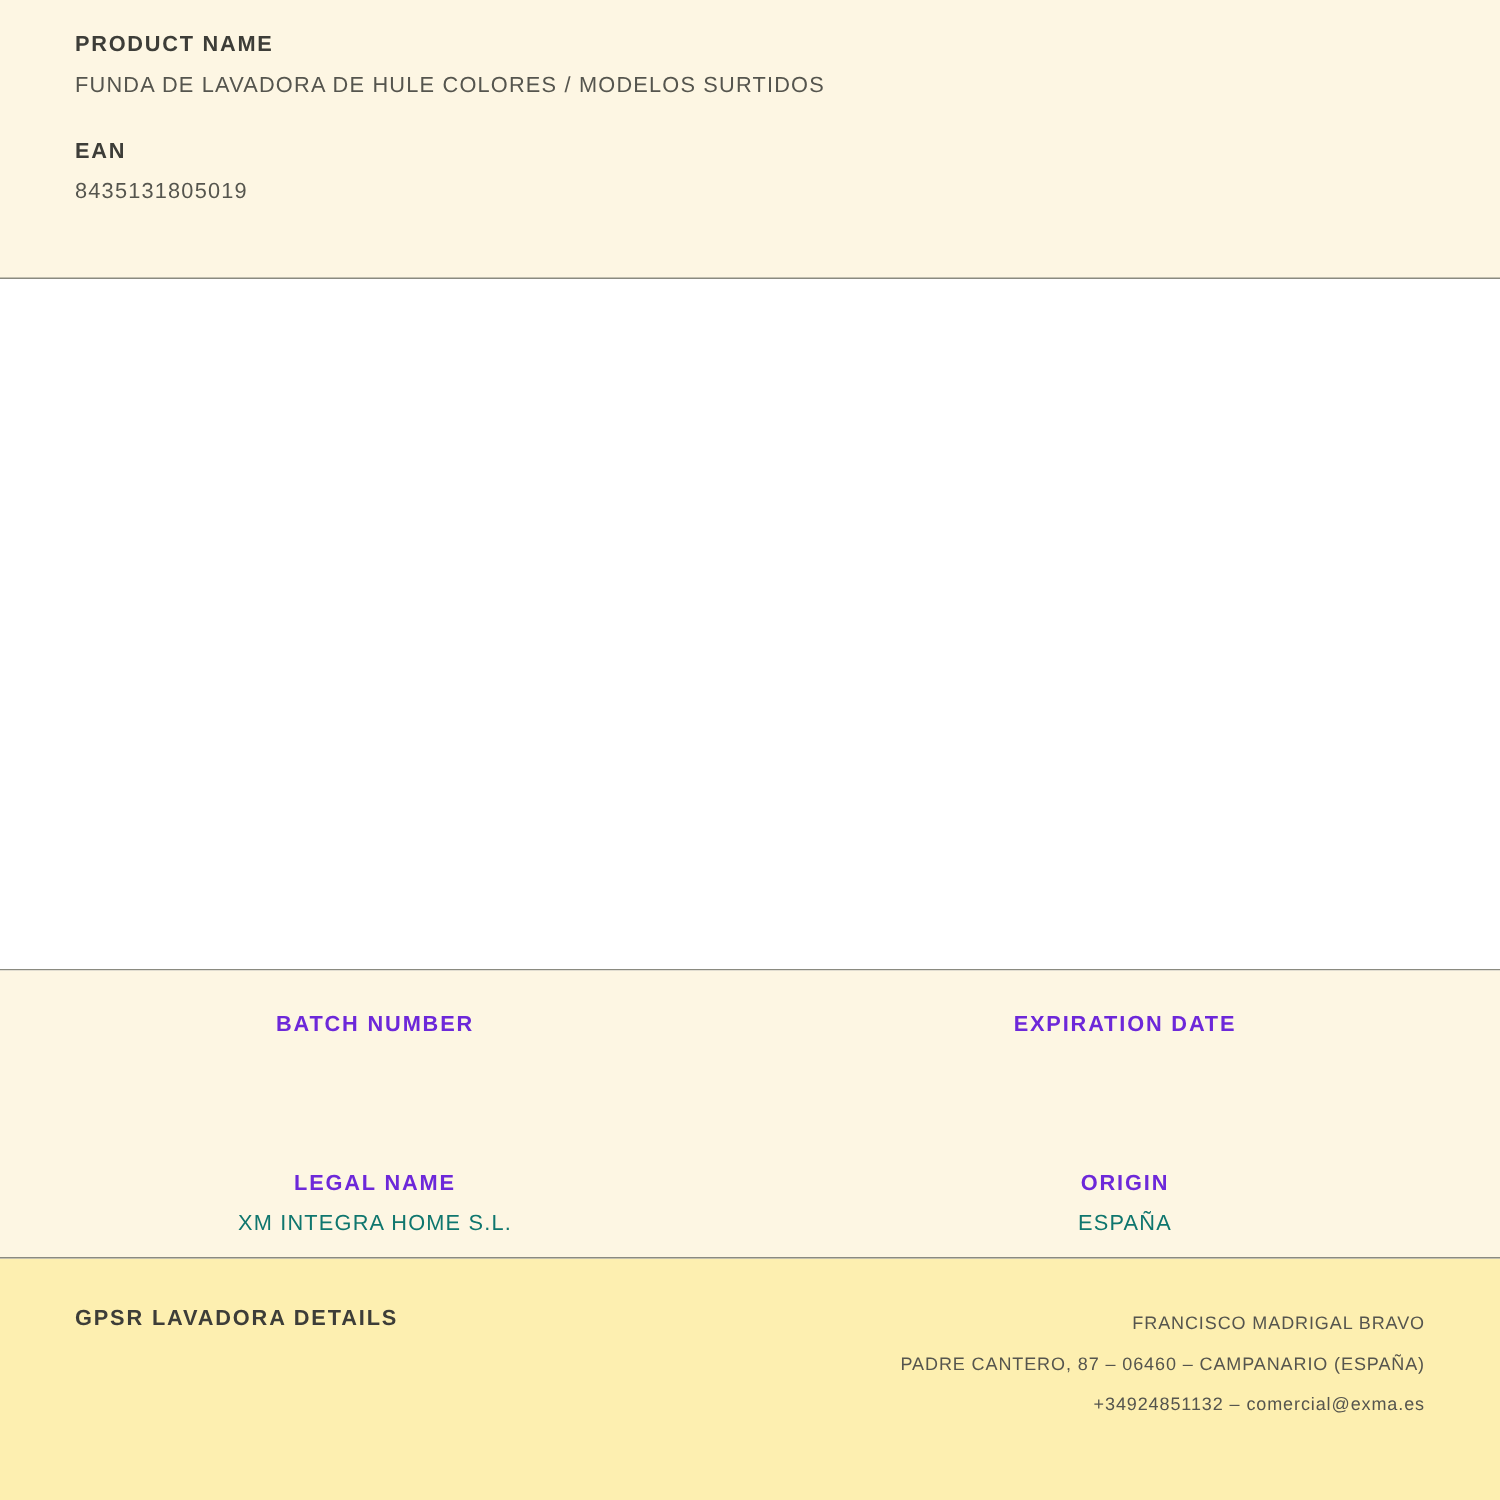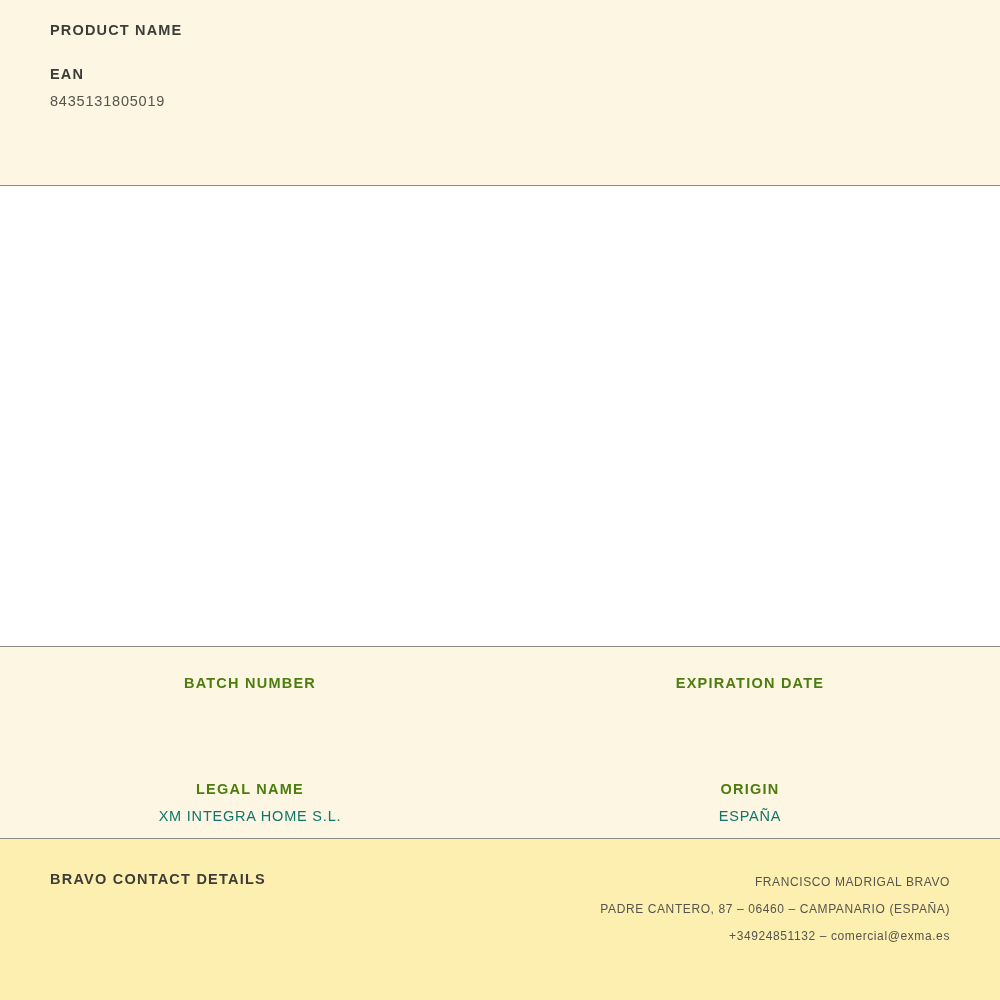--- a/index.html
+++ b/index.html
@@ -72,21 +72,21 @@
   }
   .info-cell {
     width: 50%;
     text-align: center;
     box-sizing: border-box;
   }
   .info-head {
     font-size: 14.5px;
     font-weight: bold;
     letter-spacing: 0.085em;
-    color: #4d7c0f;
+    color: #6d28d9;
   }
   .info-val {
     font-size: 14.5px;
     letter-spacing: 0.055em;
     color: #0f766e;
     margin-top: 11px;
     min-height: 17px;
   }
   .info-row.second {
     margin-top: 62px;
@@ -122,20 +122,21 @@
   }
 </style>
 </head>
 <body>
 
 <div class="page">
 
   <div class="header-block">
     <div class="field-group">
       <p class="field-label">PRODUCT NAME</p>
+      <p class="field-value">FUNDA DE LAVADORA DE HULE COLORES / MODELOS SURTIDOS</p>
     </div>
     <div class="field-group">
       <p class="field-label">EAN</p>
       <p class="field-value">8435131805019</p>
     </div>
   </div>
 
   <div class="image-area"></div>
 
   <div class="info-block">
@@ -155,21 +156,21 @@
         <div class="info-val">XM INTEGRA HOME S.L.</div>
       </div>
       <div class="info-cell">
         <div class="info-head">ORIGIN</div>
         <div class="info-val">ESPAÑA</div>
       </div>
     </div>
   </div>
 
   <div class="footer-block">
-    <div class="gpsr-label">BRAVO CONTACT DETAILS</div>
+    <div class="gpsr-label">GPSR LAVADORA DETAILS</div>
     <div class="gpsr-lines">
       <div>FRANCISCO MADRIGAL BRAVO</div>
       <div>PADRE CANTERO, 87 – 06460 – CAMPANARIO (ESPAÑA)</div>
       <div>+34924851132 – comercial@exma.es</div>
     </div>
   </div>
 
 </div>
 
 </body></html>

